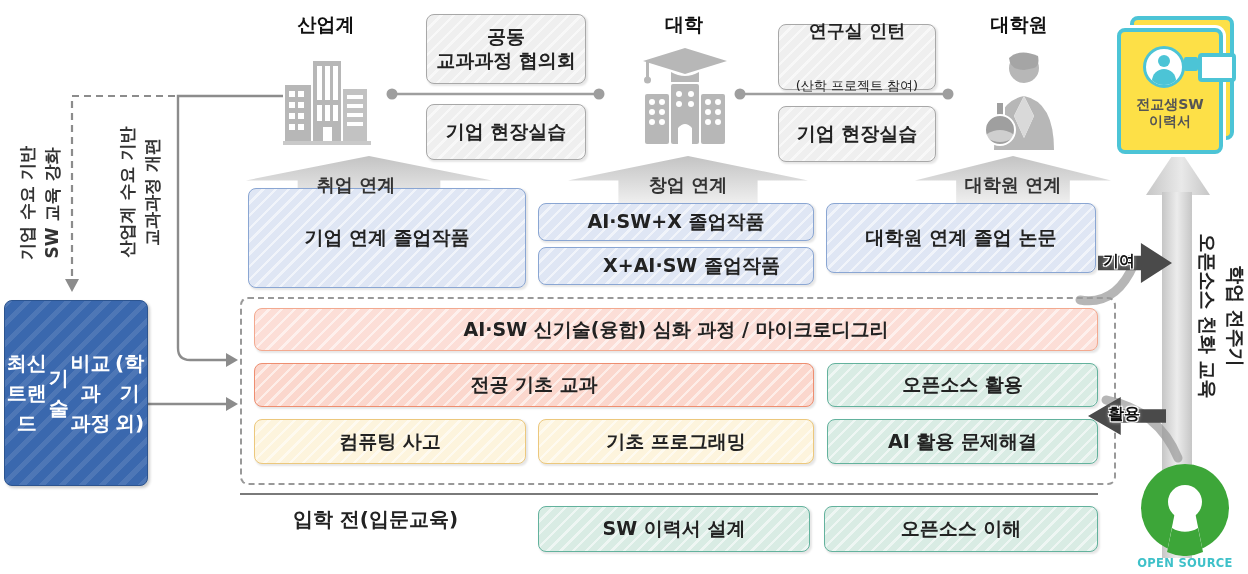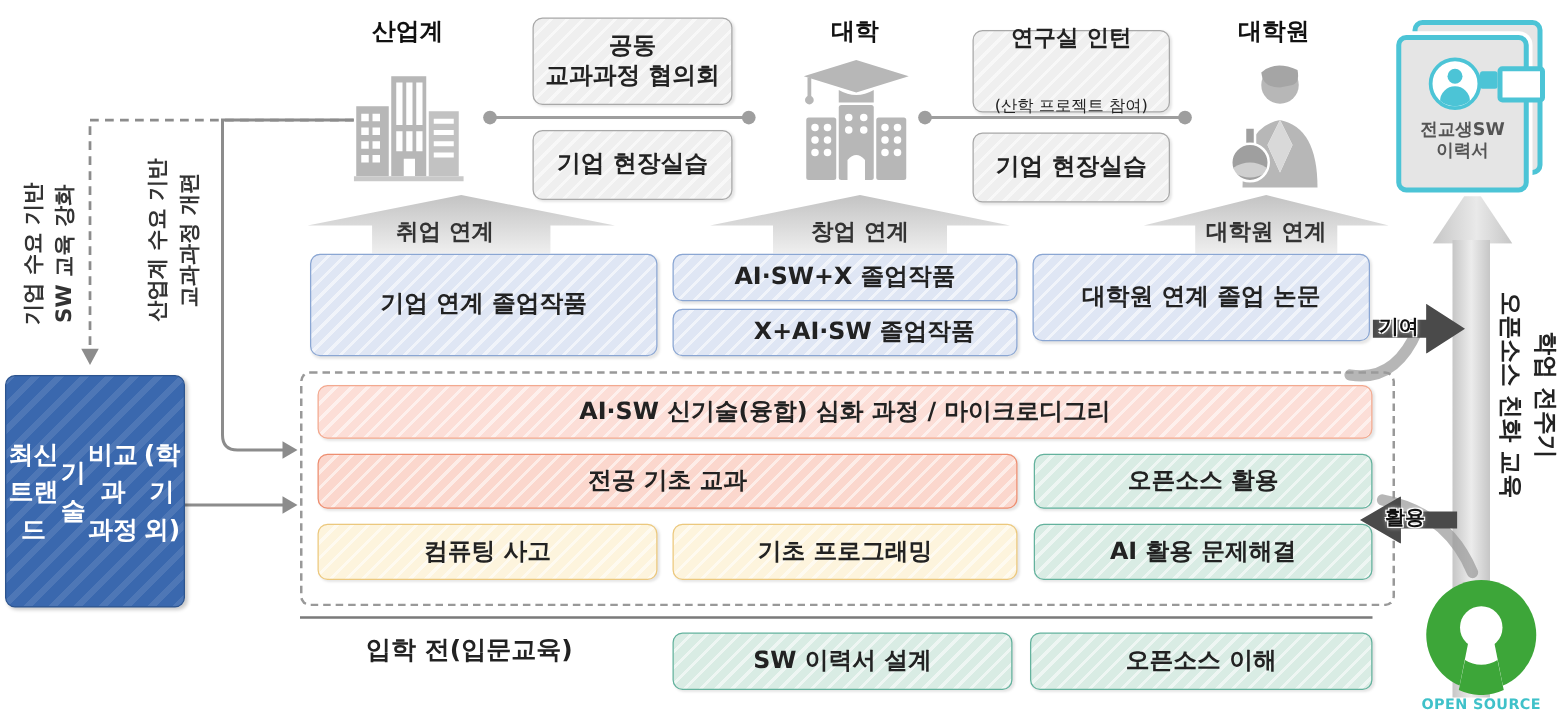--- a/index.html
+++ b/index.html
@@ -76,21 +76,21 @@
   .barrow{position:absolute;z-index:4;background:#4a4a4a;}
   .barrow.right{clip-path:polygon(0 32%,58% 32%,58% 0,100% 50%,58% 100%,58% 68%,0 68%);}
   .barrow.left {clip-path:polygon(100% 32%,42% 32%,42% 0,0 50%,42% 100%,42% 68%,100% 68%);}
   .barrow-label{
     position:absolute;z-index:5;font-size:16px;font-weight:800;color:#111;white-space:nowrap;
     text-shadow:-1px -1px 0 #fff,1px -1px 0 #fff,-1px 1px 0 #fff,1px 1px 0 #fff,0 0 4px #fff;
   }
 
   
   .resume{position:absolute;left:1105px;top:12px;width:135px;height:142px;z-index:2;}
-  .doc{position:absolute;background:#e5e5e5;border:4px solid #4cc4d6;border-radius:8px;box-shadow:0 0 0 3px #fff;}
+  .doc{position:absolute;background:#fde047;border:4px solid #4cc4d6;border-radius:8px;box-shadow:0 0 0 3px #fff;}
   .doc.back {left:25px;top:4px;width:96px;height:116px;}
   .doc.front{left:12px;top:16px;width:98px;height:118px;}
   .person-circle{position:absolute;left:22px;top:14px;width:36px;height:36px;border:3.5px solid #4cc4d6;border-radius:50%;overflow:hidden;background:#fff;}
   .person-head{position:absolute;left:12px;top:6px;width:12px;height:12px;border-radius:50%;background:#4cc4d6;}
   .person-body{position:absolute;left:6px;top:20px;width:24px;height:18px;border-radius:12px 12px 0 0;background:#4cc4d6;}
   .mag1{position:absolute;left:63px;top:25px;width:14px;height:14px;background:#4cc4d6;border-radius:2px;}
   .mag2{position:absolute;left:77px;top:21px;width:30px;height:21px;background:#fff;border:4px solid #4cc4d6;border-radius:4px;}
   .resume-text{position:absolute;left:0;top:64px;width:98px;text-align:center;font-size:14px;font-weight:700;color:#555;line-height:1.2;}
 
   
@@ -242,21 +242,21 @@
     <span>기업 현장실습</span>
   </div>
 
   <div class="uparrow" style="left:246px;top:156px;width:246px;height:47px;"></div>
   <div class="uparrow-label" style="left:246px;top:173px;width:220px;">취업 연계</div>
   <div class="uparrow" style="left:568px;top:156px;width:240px;height:47px;"></div>
   <div class="uparrow-label" style="left:568px;top:173px;width:240px;">창업 연계</div>
   <div class="uparrow" style="left:915px;top:156px;width:196px;height:47px;"></div>
   <div class="uparrow-label" style="left:915px;top:173px;width:196px;">대학원 연계</div>
 
-  <div class="box blue fs19" style="left:248px;top:203px;width:278px;height:82px;justify-content:center;">
+  <div class="box blue fs19" style="left:248px;top:188px;width:278px;height:100px;justify-content:center;">
     <span>기업 연계 졸업작품</span>
   </div>
   <div class="box blue fs19" style="left:538px;top:203px;width:276px;height:38px;">
     <span>AI·SW+X 졸업작품</span>
   </div>
   <div class="box blue fs19" style="left:538px;top:247px;width:276px;height:38px;padding-left:31px;">
     <span>X+AI·SW 졸업작품</span>
   </div>
   <div class="box blue fs19" style="left:826px;top:203px;width:270px;height:70px;">
     <span>대학원 연계 졸업 논문</span>

